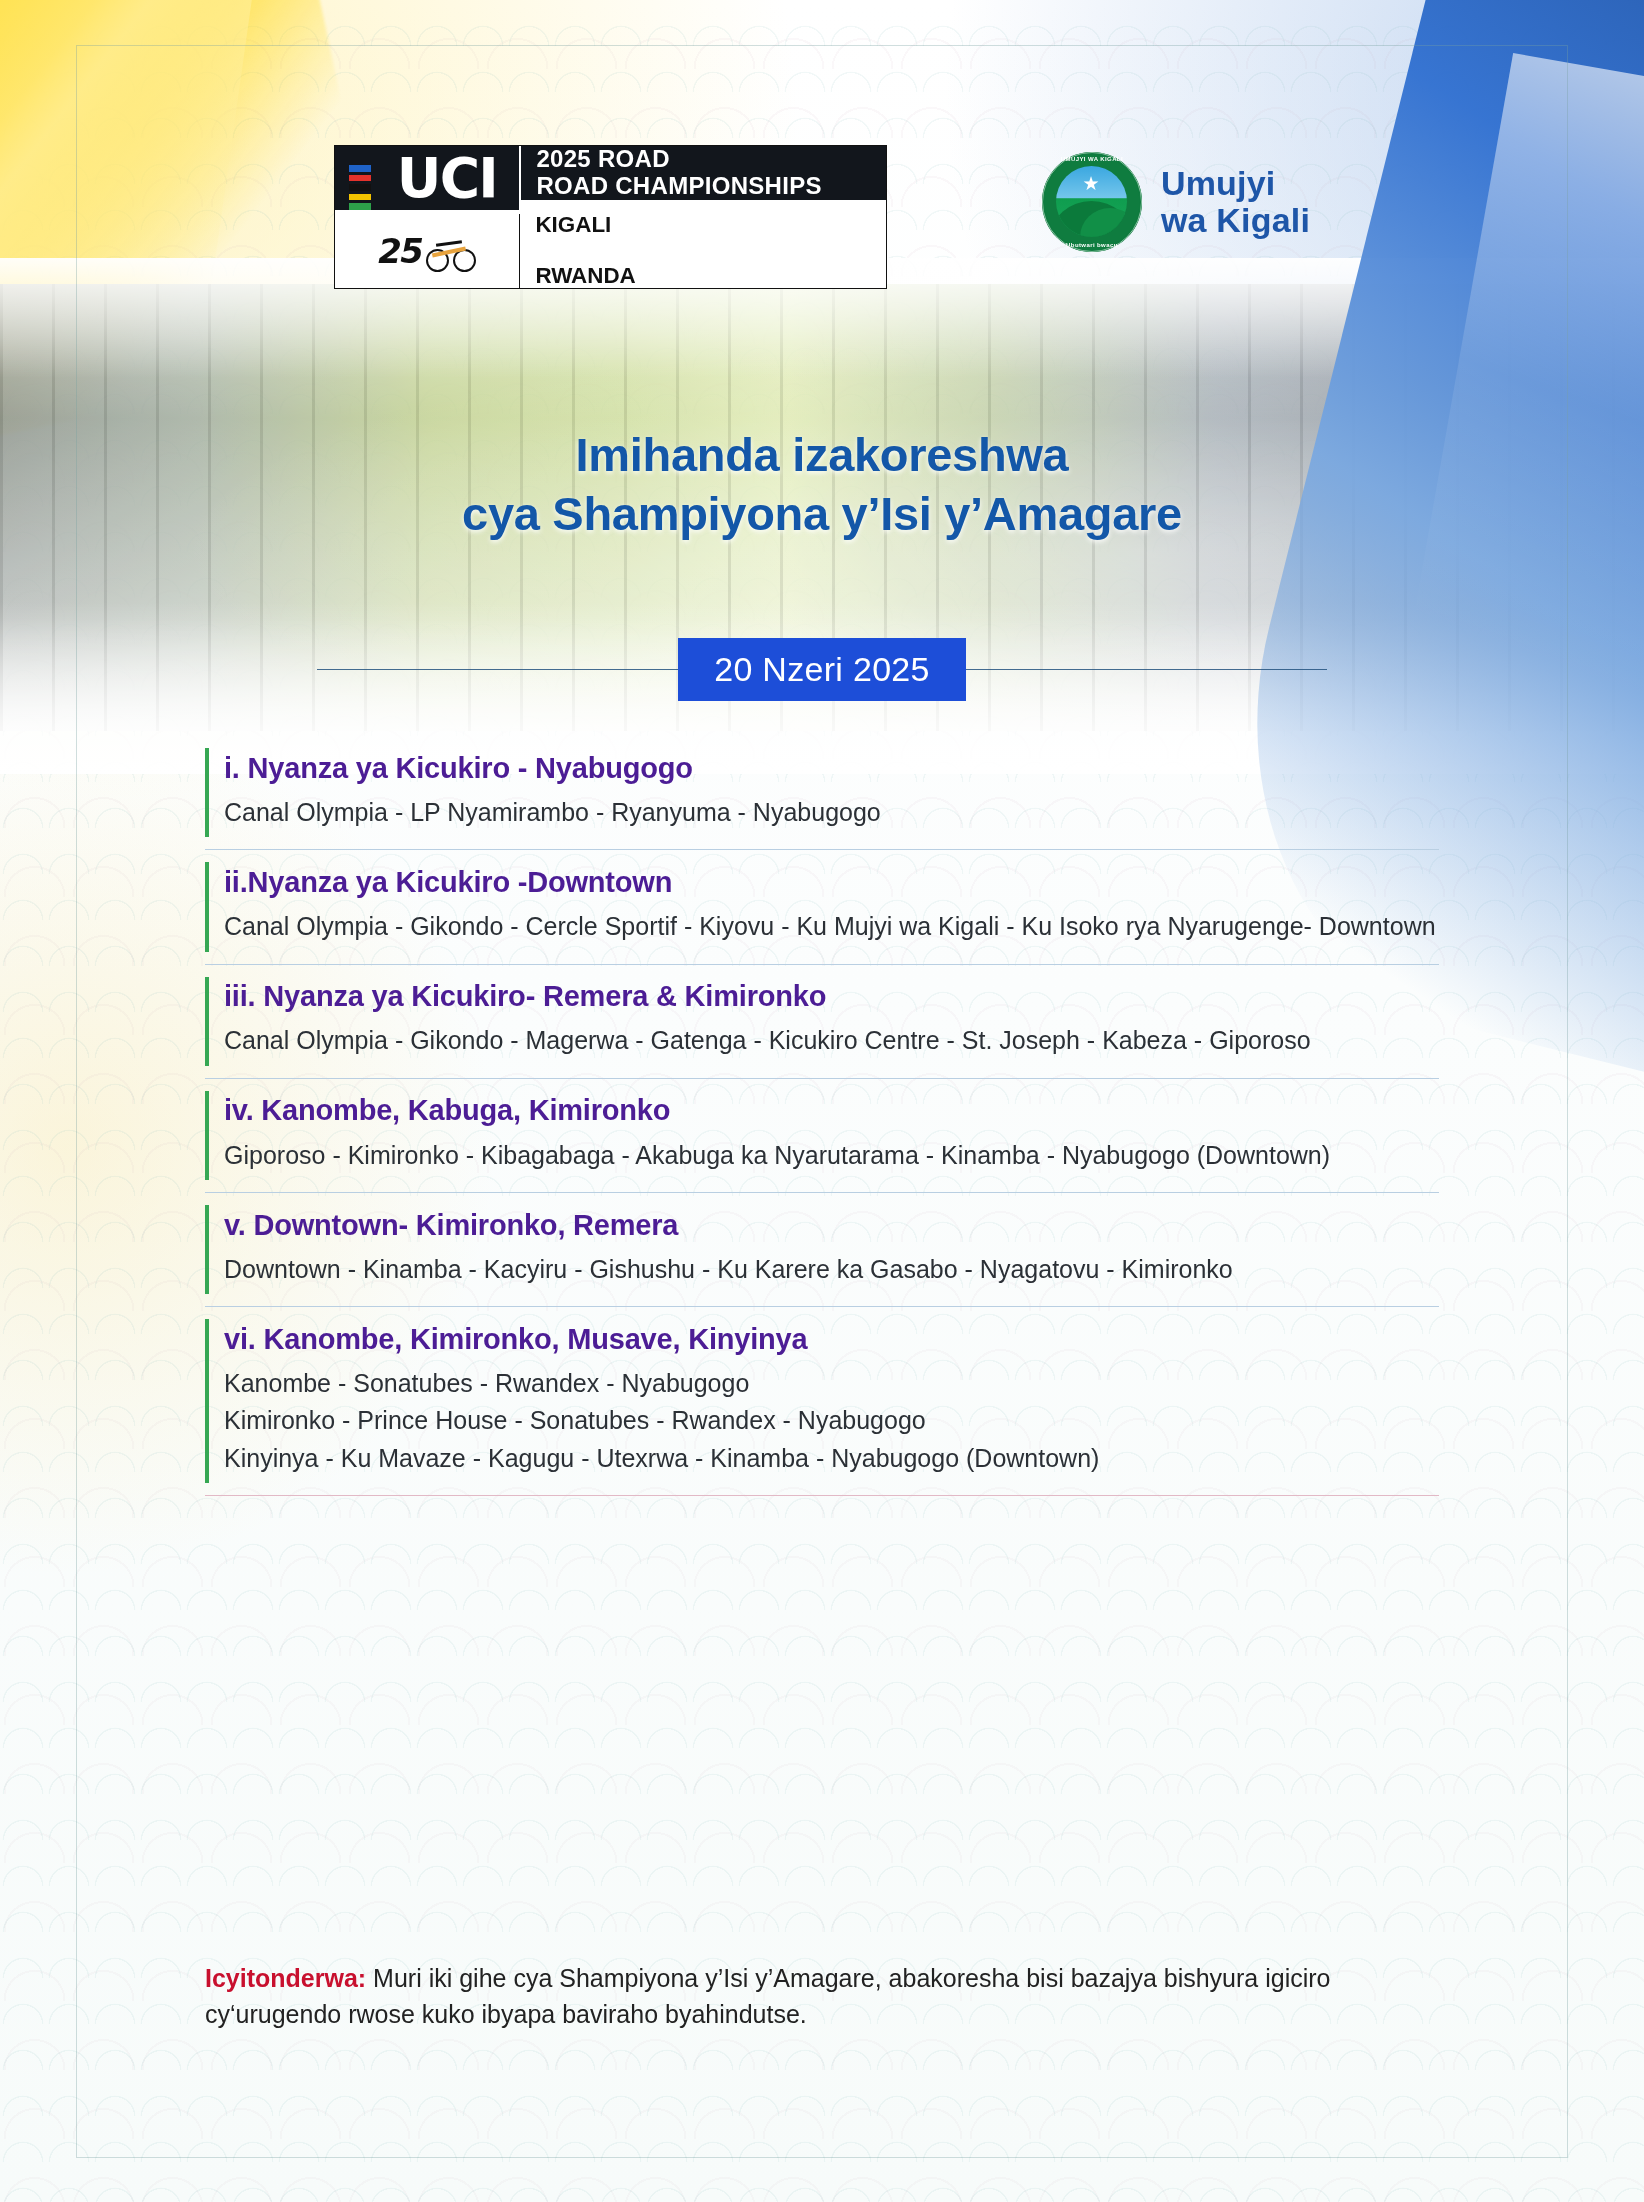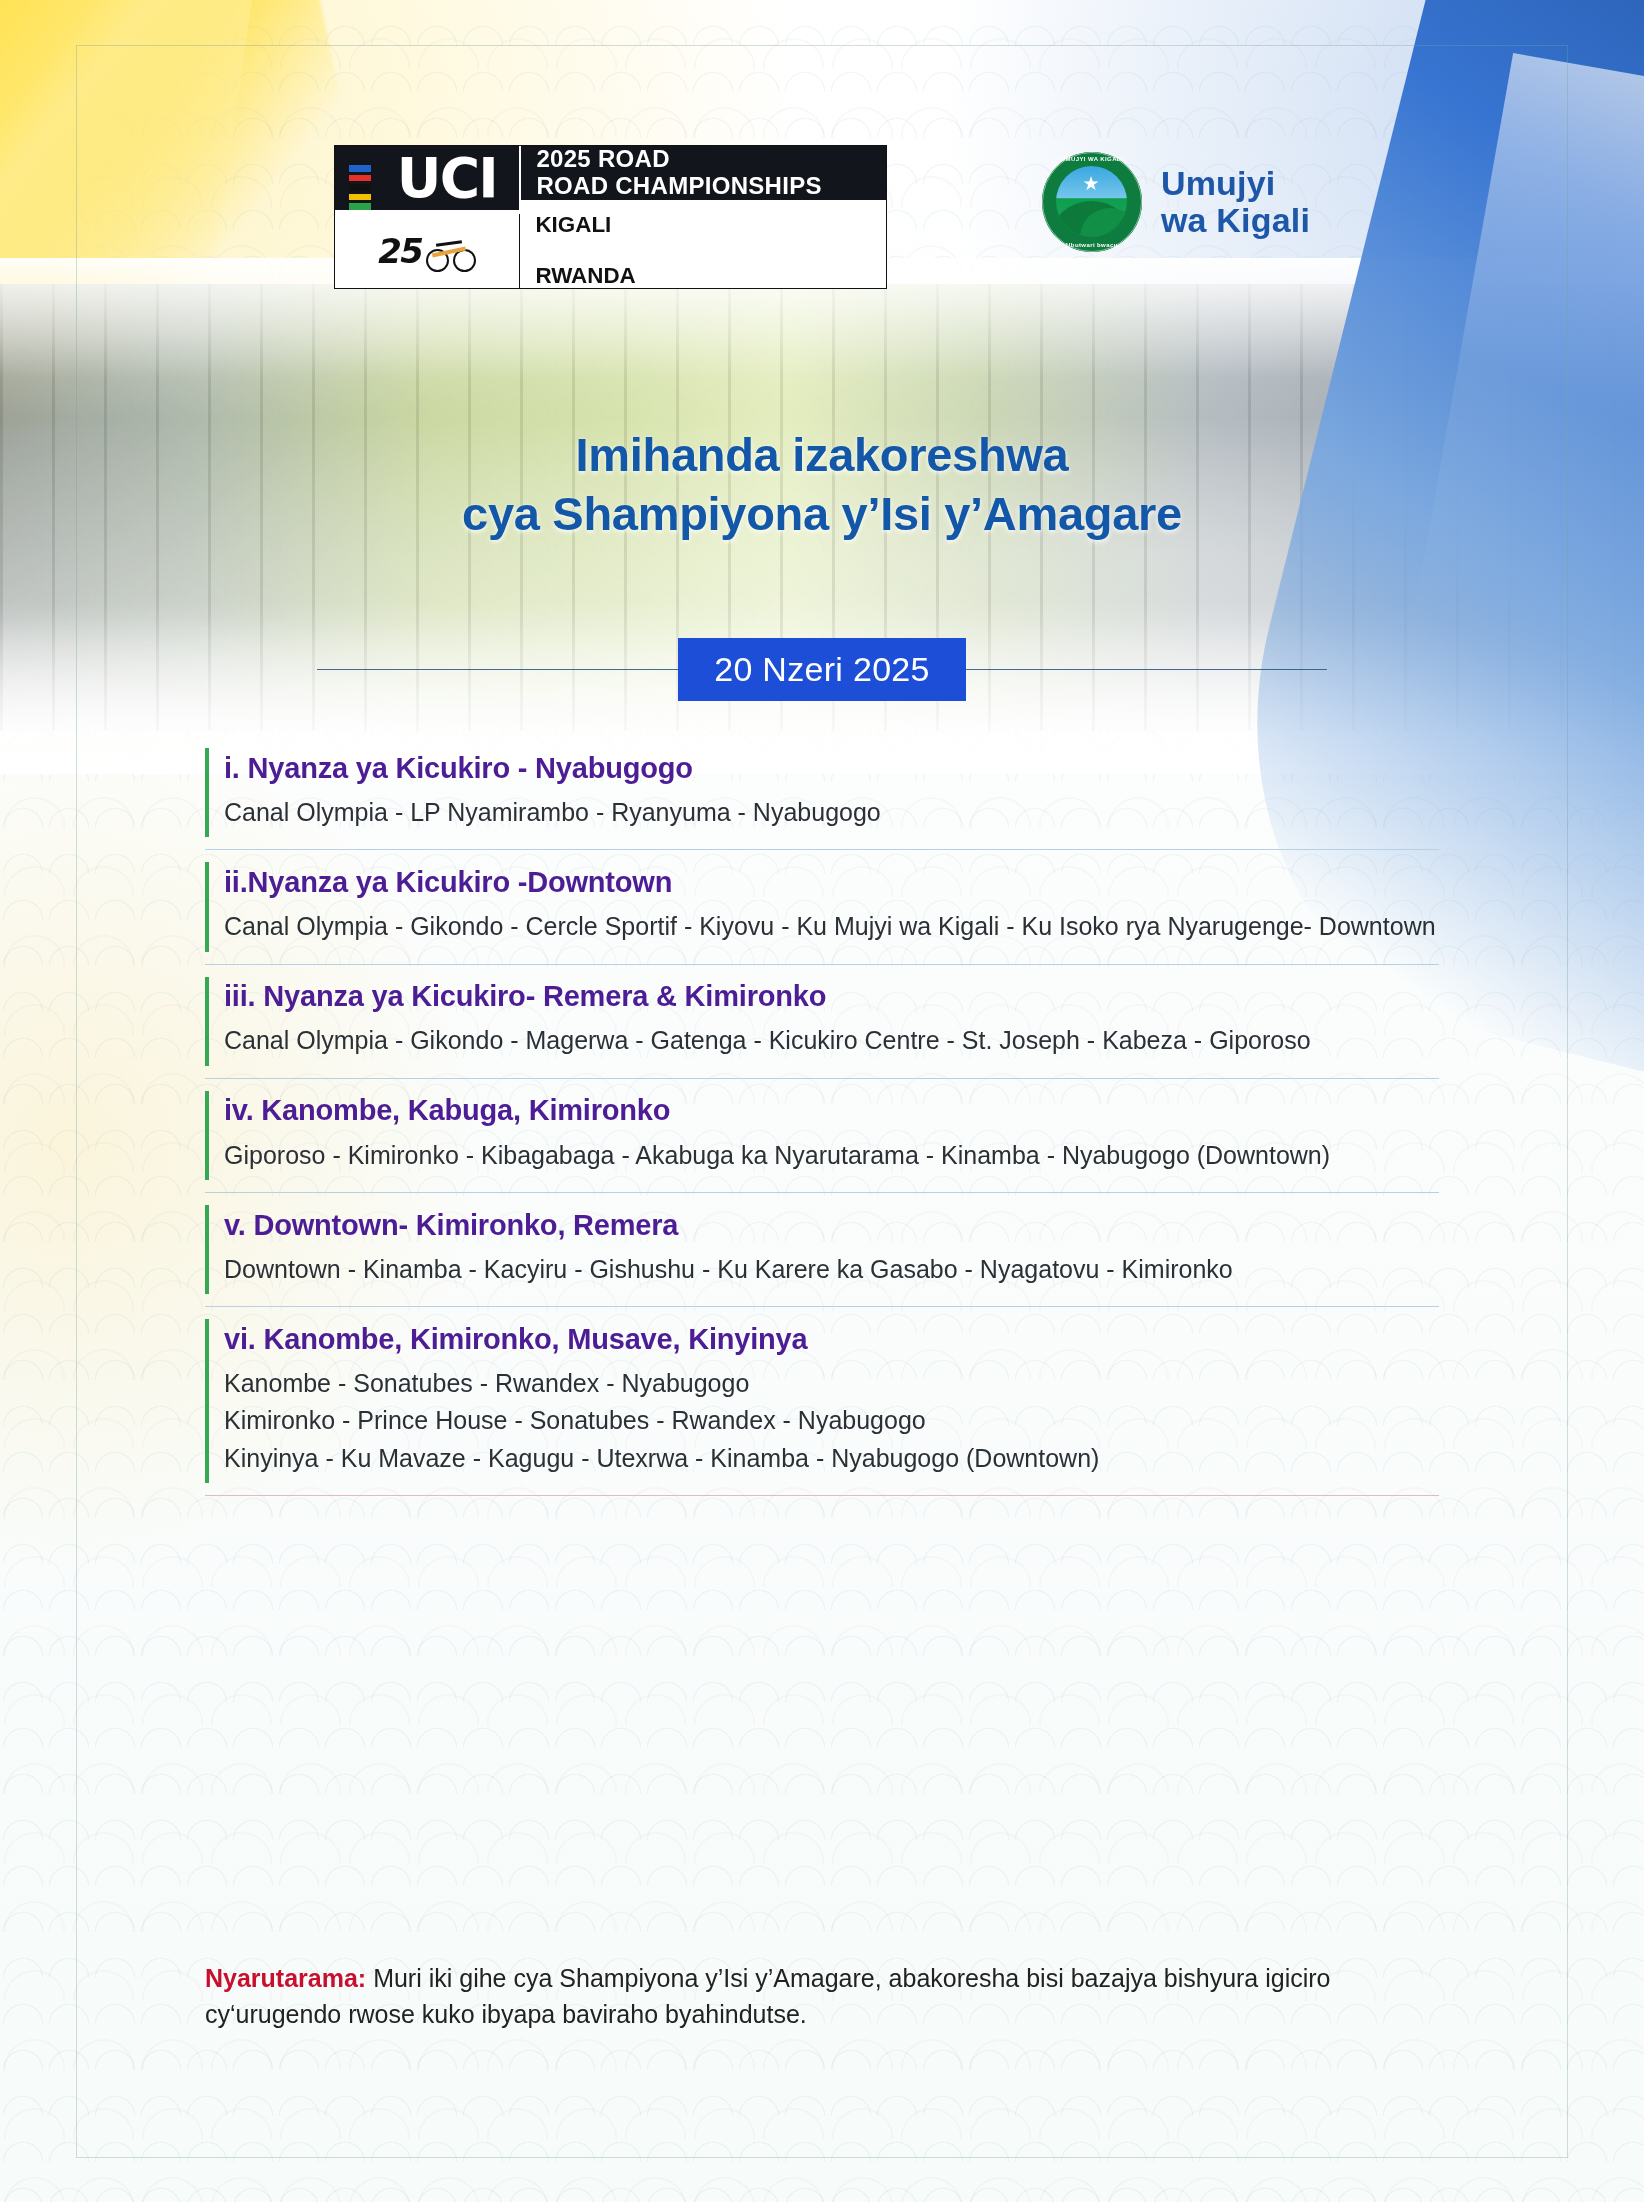--- a/index.html
+++ b/index.html
@@ -522,17 +522,17 @@
       <div class="route-stops multi">
         <div>Kanombe - Sonatubes - Rwandex - Nyabugogo</div>
         <div>Kimironko - Prince House - Sonatubes - Rwandex - Nyabugogo</div>
         <div>Kinyinya - Ku Mavaze - Kagugu - Utexrwa - Kinamba - Nyabugogo (Downtown)</div>
       </div>
     </div>
 
   </div>
 
   <div class="note">
-    <b>Nyarutarama:</b><span> Muri iki gihe cya Shampiyona y’Isi y’Amagare, abakoresha bisi bazajya bishyura igiciro cy‘urugendo rwose kuko ibyapa baviraho byahindutse.</span>
+    <b>Icyitonderwa:</b><span> Muri iki gihe cya Shampiyona y’Isi y’Amagare, abakoresha bisi bazajya bishyura igiciro cy‘urugendo rwose kuko ibyapa baviraho byahindutse.</span>
   </div>
 
 </div>
 
 
 </body></html>

